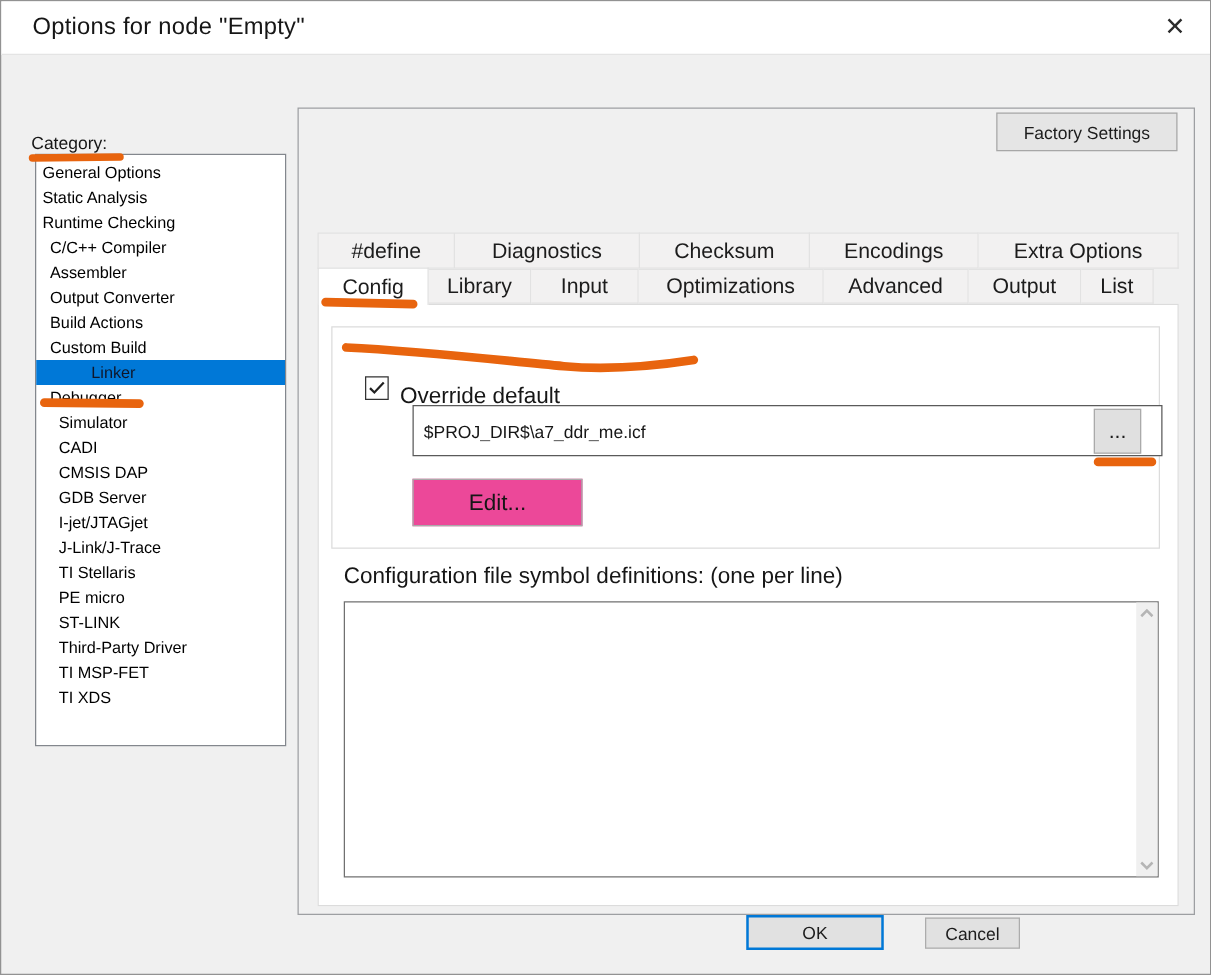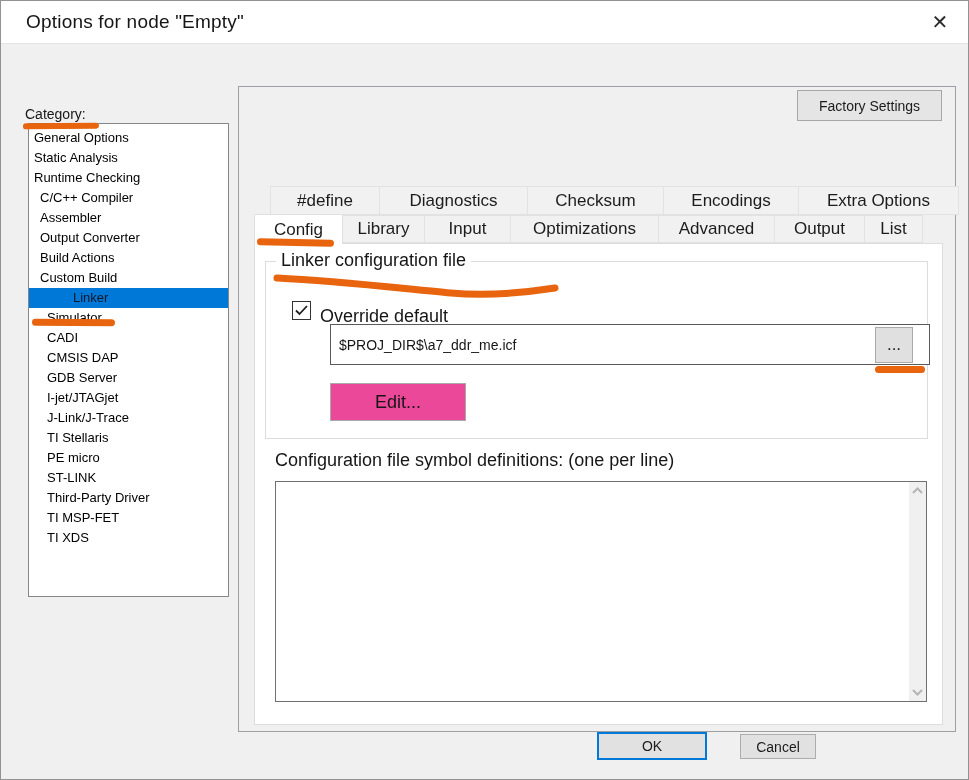--- a/index.html
+++ b/index.html
@@ -57,21 +57,21 @@
 
   
   .tabs-back {
     position:absolute; left:15px; top:99px; display:flex; height:29px; z-index:1;
   }
   .tab-b {
     background:#f2f1f1; border:1px solid #e2e2e2; border-left:none;
     display:flex; align-items:center; justify-content:center;
     font-size:17px; color:#1c1c1c; cursor:pointer;
   }
-  .tab-b:first-child { border-left:1px solid #e2e2e2;margin-left:16px; }
+  .tab-b:first-child { border-left:1px solid #e2e2e2; }
   .tabs-front {
     position:absolute; left:15px; top:128px; display:flex; height:28px; z-index:3;
   }
   .tab-f {
     background:#f2f1f1; border:1px solid #e2e2e2; border-left:none;
     display:flex; align-items:center; justify-content:center;
     font-size:17px; color:#1c1c1c; cursor:pointer;
   }
   .tab-f.active {
     background:#ffffff; border:1px solid #e0e0e0; border-bottom:none;
@@ -177,20 +177,21 @@
   <div class="listbox">
     <div class="list-item">General Options</div>
     <div class="list-item">Static Analysis</div>
     <div class="list-item">Runtime Checking</div>
     <div class="list-item ind1">C/C++ Compiler</div>
     <div class="list-item ind1">Assembler</div>
     <div class="list-item ind1">Output Converter</div>
     <div class="list-item ind1">Build Actions</div>
     <div class="list-item ind1">Custom Build</div>
     <div class="list-item ind1 selected">Linker</div>
+    <div class="list-item ind1">Debugger</div>
     <div class="list-item ind2">Simulator</div>
     <div class="list-item ind2">CADI</div>
     <div class="list-item ind2">CMSIS DAP</div>
     <div class="list-item ind2">GDB Server</div>
     <div class="list-item ind2">I-jet/JTAGjet</div>
     <div class="list-item ind2">J-Link/J-Trace</div>
     <div class="list-item ind2">TI Stellaris</div>
     <div class="list-item ind2">PE micro</div>
     <div class="list-item ind2">ST-LINK</div>
     <div class="list-item ind2">Third-Party Driver</div>
@@ -216,21 +217,20 @@
       <div class="tab-f" style="width:86px;">Input</div>
       <div class="tab-f" style="width:148px;">Optimizations</div>
       <div class="tab-f" style="width:116px;">Advanced</div>
       <div class="tab-f" style="width:90px;">Output</div>
       <div class="tab-f" style="width:58px;">List</div>
     </div>
 
     <div class="pane">
 
       <div class="groupbox">
-        <span class="group-title">Linker configuration file</span>
 
         <div class="override-row">
           <span class="checkbox">
             <svg width="13" height="11" viewBox="0 0 13 11">
               <polyline points="1,5.5 4.5,9 12,1" fill="none" stroke="#222222" stroke-width="1.8"></polyline>
             </svg>
           </span>
           <span class="override-label">Override default</span>
         </div>
 

